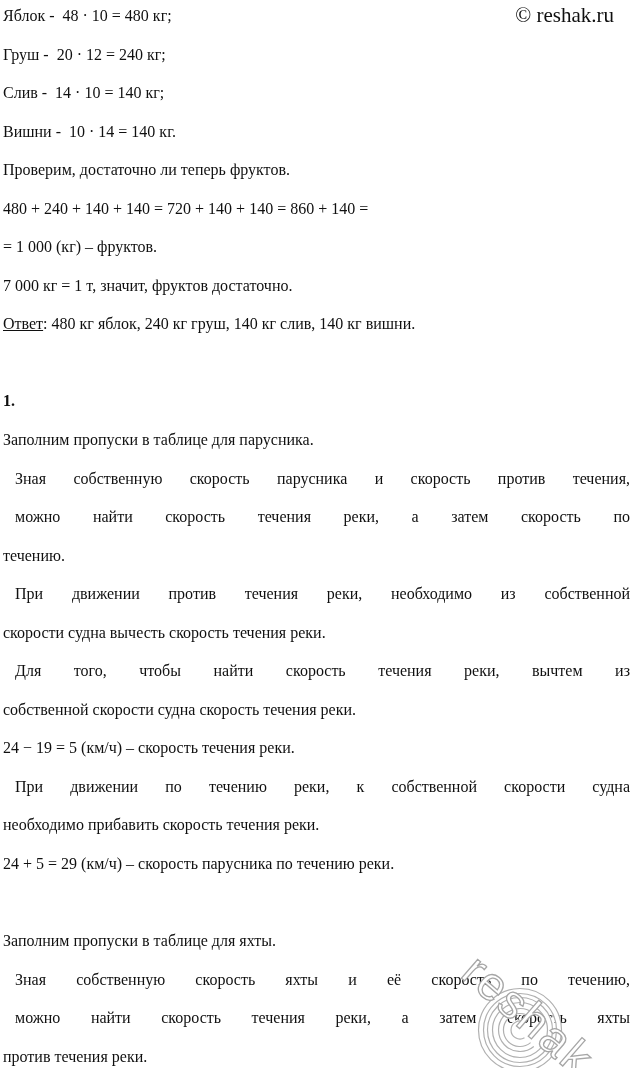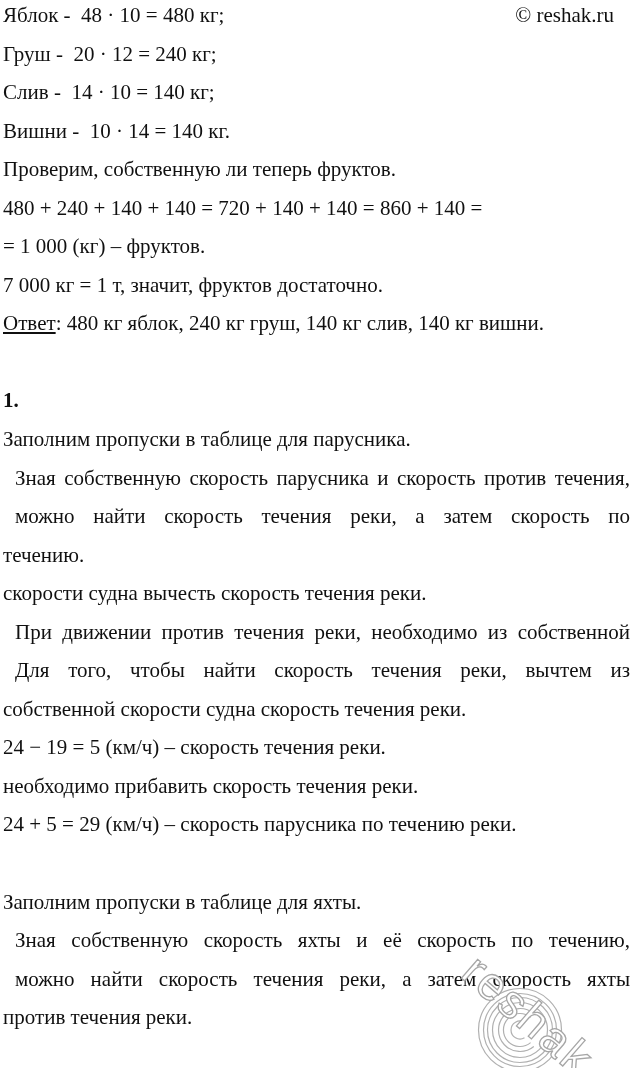--- a/index.html
+++ b/index.html
@@ -19,21 +19,21 @@
     position: absolute;
     top: 2px;
     left: 0;
     width: 635px;
     padding: 0 5px 0 3px;
     box-sizing: border-box;
   }
   .line {
     height: 38.55px;
     line-height: 27px;
-    font-size: 21px;
+    font-size: 16px;
     white-space: pre;
     overflow: visible;
   }
   .line.j {
     white-space: normal;
     text-align: justify;
     text-align-last: justify;
     text-justify: inter-word;
     margin-left: 12px;
   }
@@ -59,36 +59,37 @@
 </head>
 <body>
 
 <div class="copyright">© reshak.ru</div>
 
 <div class="doc">
   <div class="line">Яблок -  48 · 10 = 480 кг;</div>
   <div class="line">Груш -  20 · 12 = 240 кг;</div>
   <div class="line">Слив -  14 · 10 = 140 кг;</div>
   <div class="line">Вишни -  10 · 14 = 140 кг.</div>
-  <div class="line">Проверим, собственную ли теперь фруктов.</div>
+  <div class="line">Проверим, достаточно ли теперь фруктов.</div>
   <div class="line">480 + 240 + 140 + 140 = 720 + 140 + 140 = 860 + 140 =</div>
   <div class="line">= 1 000 (кг) – фруктов.</div>
   <div class="line">7 000 кг = 1 т, значит, фруктов достаточно.</div>
   <div class="line"><span class="u">Ответ</span><span>: 480 кг яблок, 240 кг груш, 140 кг слив, 140 кг вишни.</span></div>
   <div class="line"></div>
   <div class="line bold">1.</div>
   <div class="line">Заполним пропуски в таблице для парусника.</div>
   <div class="line j">Зная собственную скорость парусника и скорость против течения,</div>
   <div class="line j">можно найти скорость течения реки, а затем скорость по</div>
   <div class="line">течению.</div>
+  <div class="line j">При движении против течения реки, необходимо из собственной</div>
   <div class="line">скорости судна вычесть скорость течения реки.</div>
-  <div class="line j">При движении против течения реки, необходимо из собственной</div>
   <div class="line j">Для того, чтобы найти скорость течения реки, вычтем из</div>
   <div class="line">собственной скорости судна скорость течения реки.</div>
   <div class="line">24 − 19 = 5 (км/ч) – скорость течения реки.</div>
+  <div class="line j">При движении по течению реки, к собственной скорости судна</div>
   <div class="line">необходимо прибавить скорость течения реки.</div>
   <div class="line">24 + 5 = 29 (км/ч) – скорость парусника по течению реки.</div>
   <div class="line"></div>
   <div class="line">Заполним пропуски в таблице для яхты.</div>
   <div class="line j">Зная собственную скорость яхты и её скорость по течению,</div>
   <div class="line j">можно найти скорость течения реки, а затем скорость яхты</div>
   <div class="line">против течения реки.</div>
 </div>
 
 <svg class="wm" width="635" height="1068" viewBox="0 0 635 1068" aria-hidden="true">

